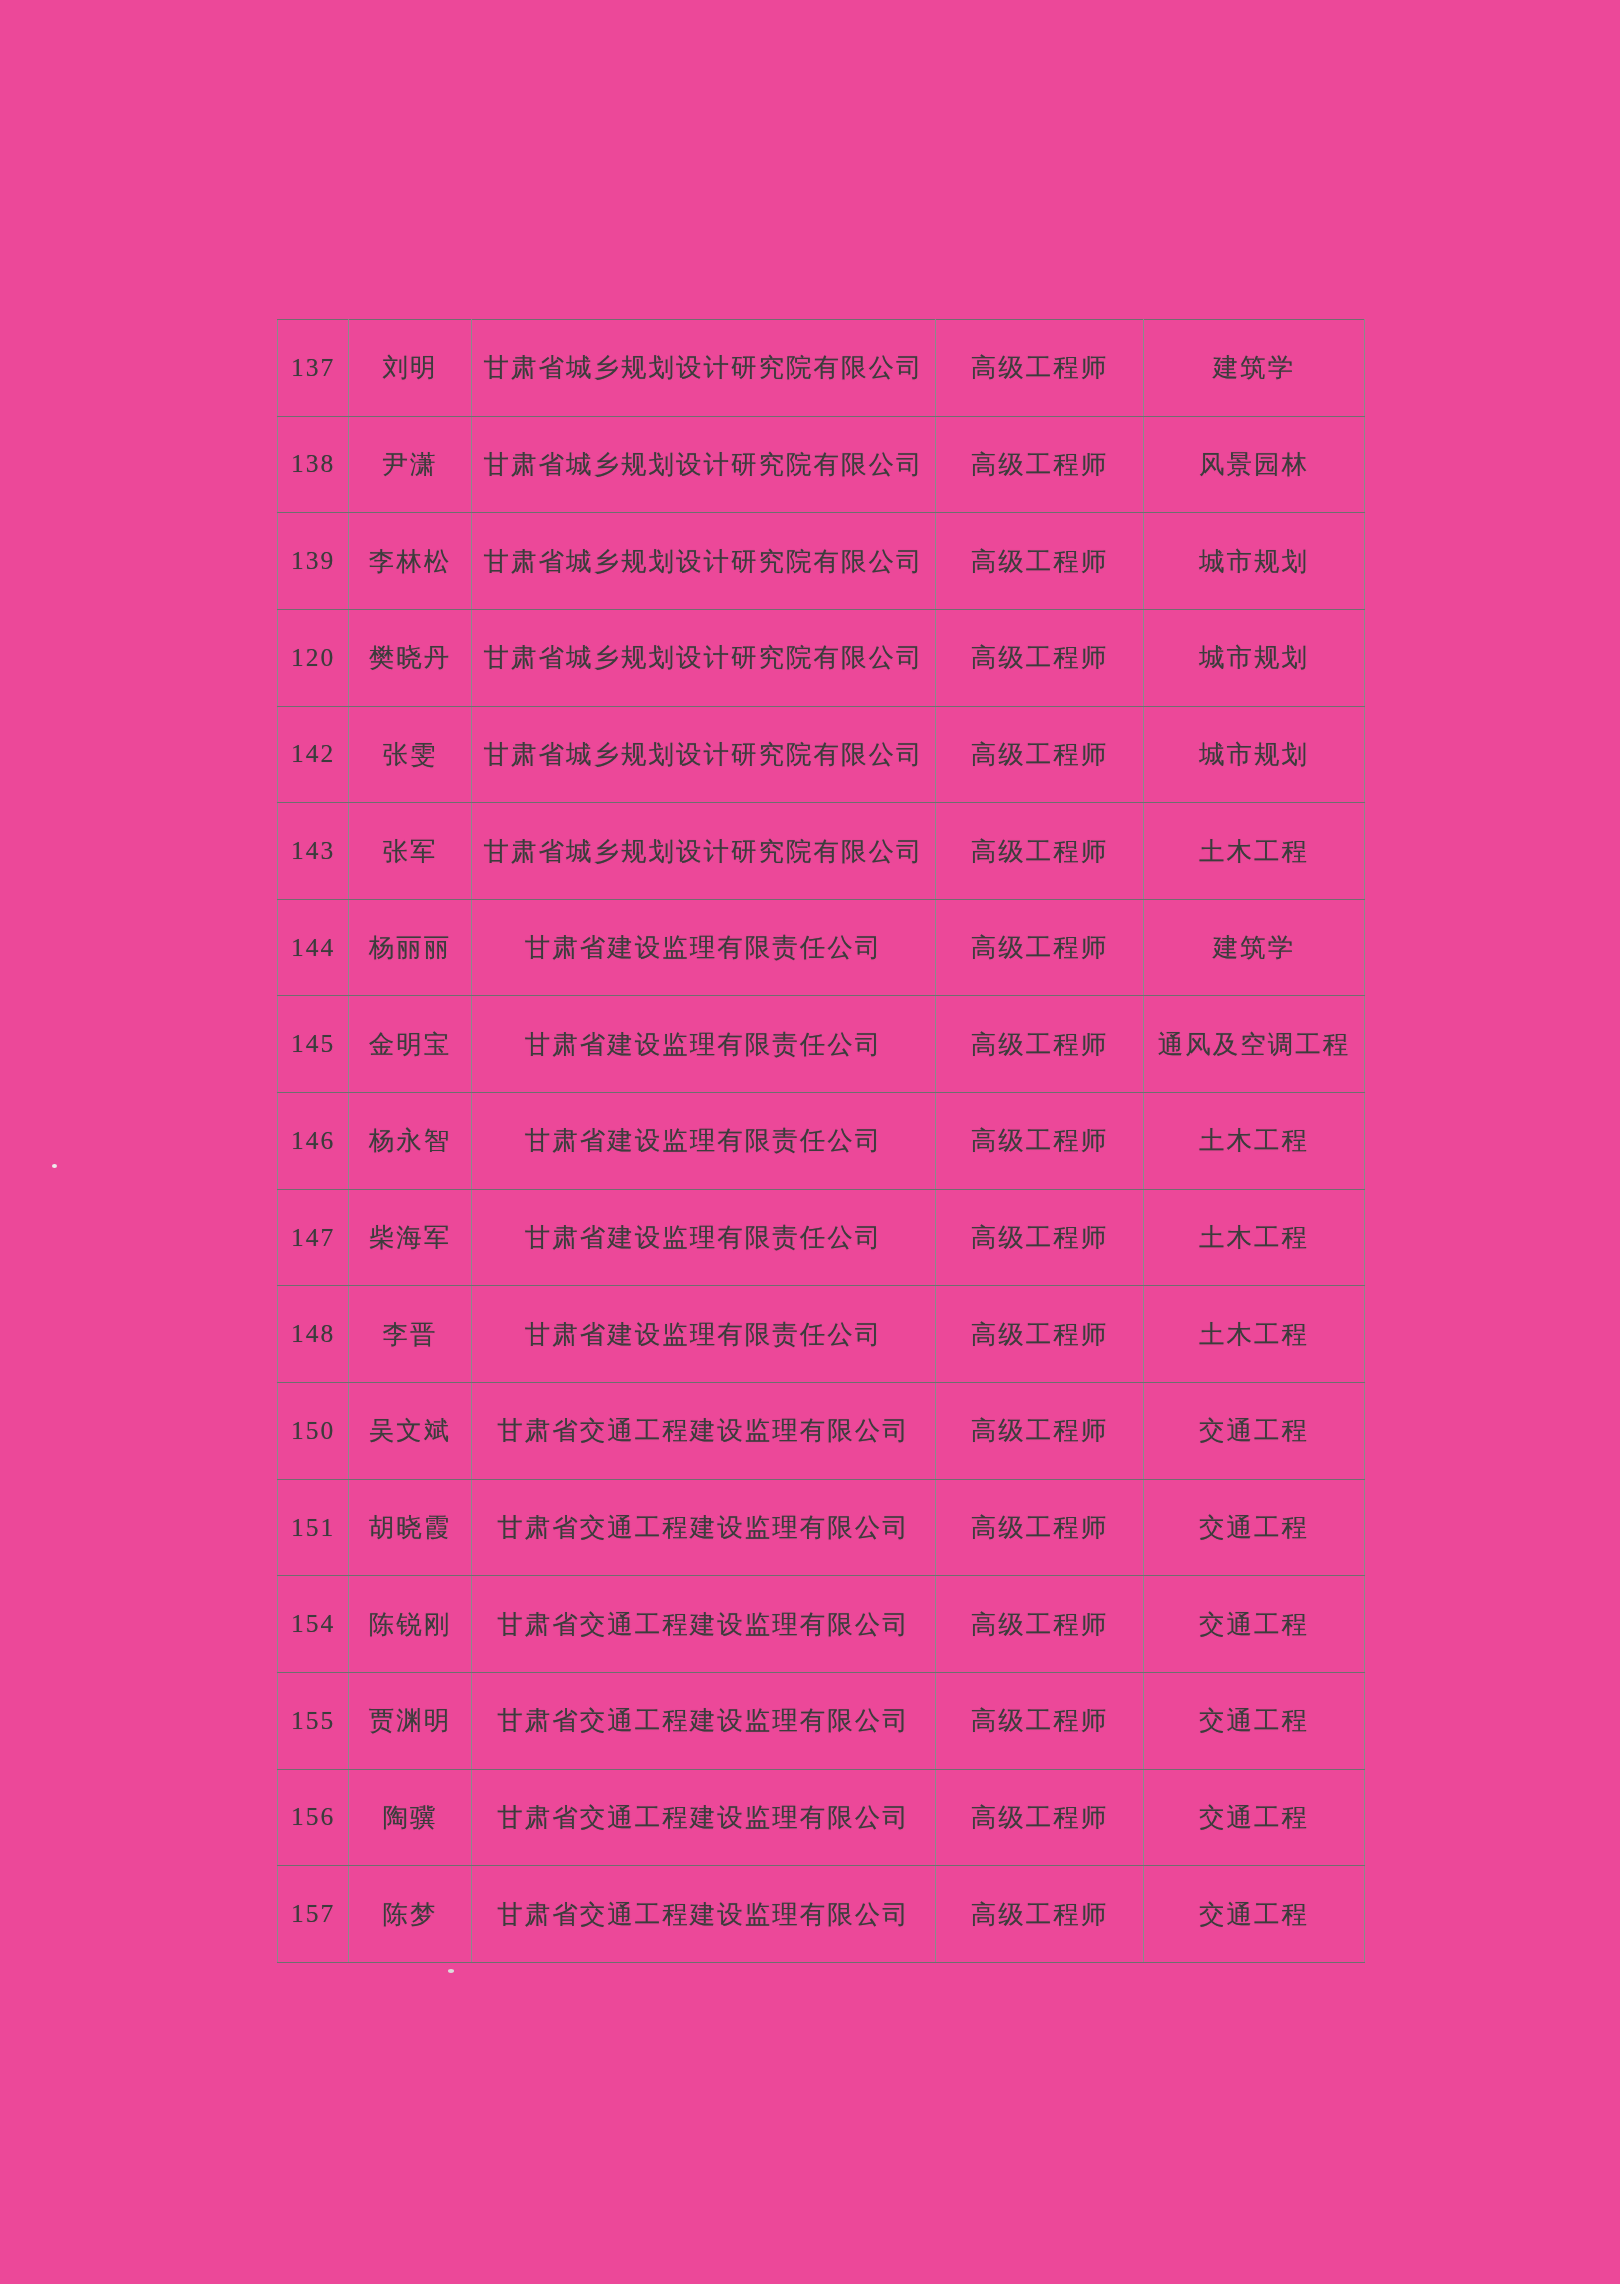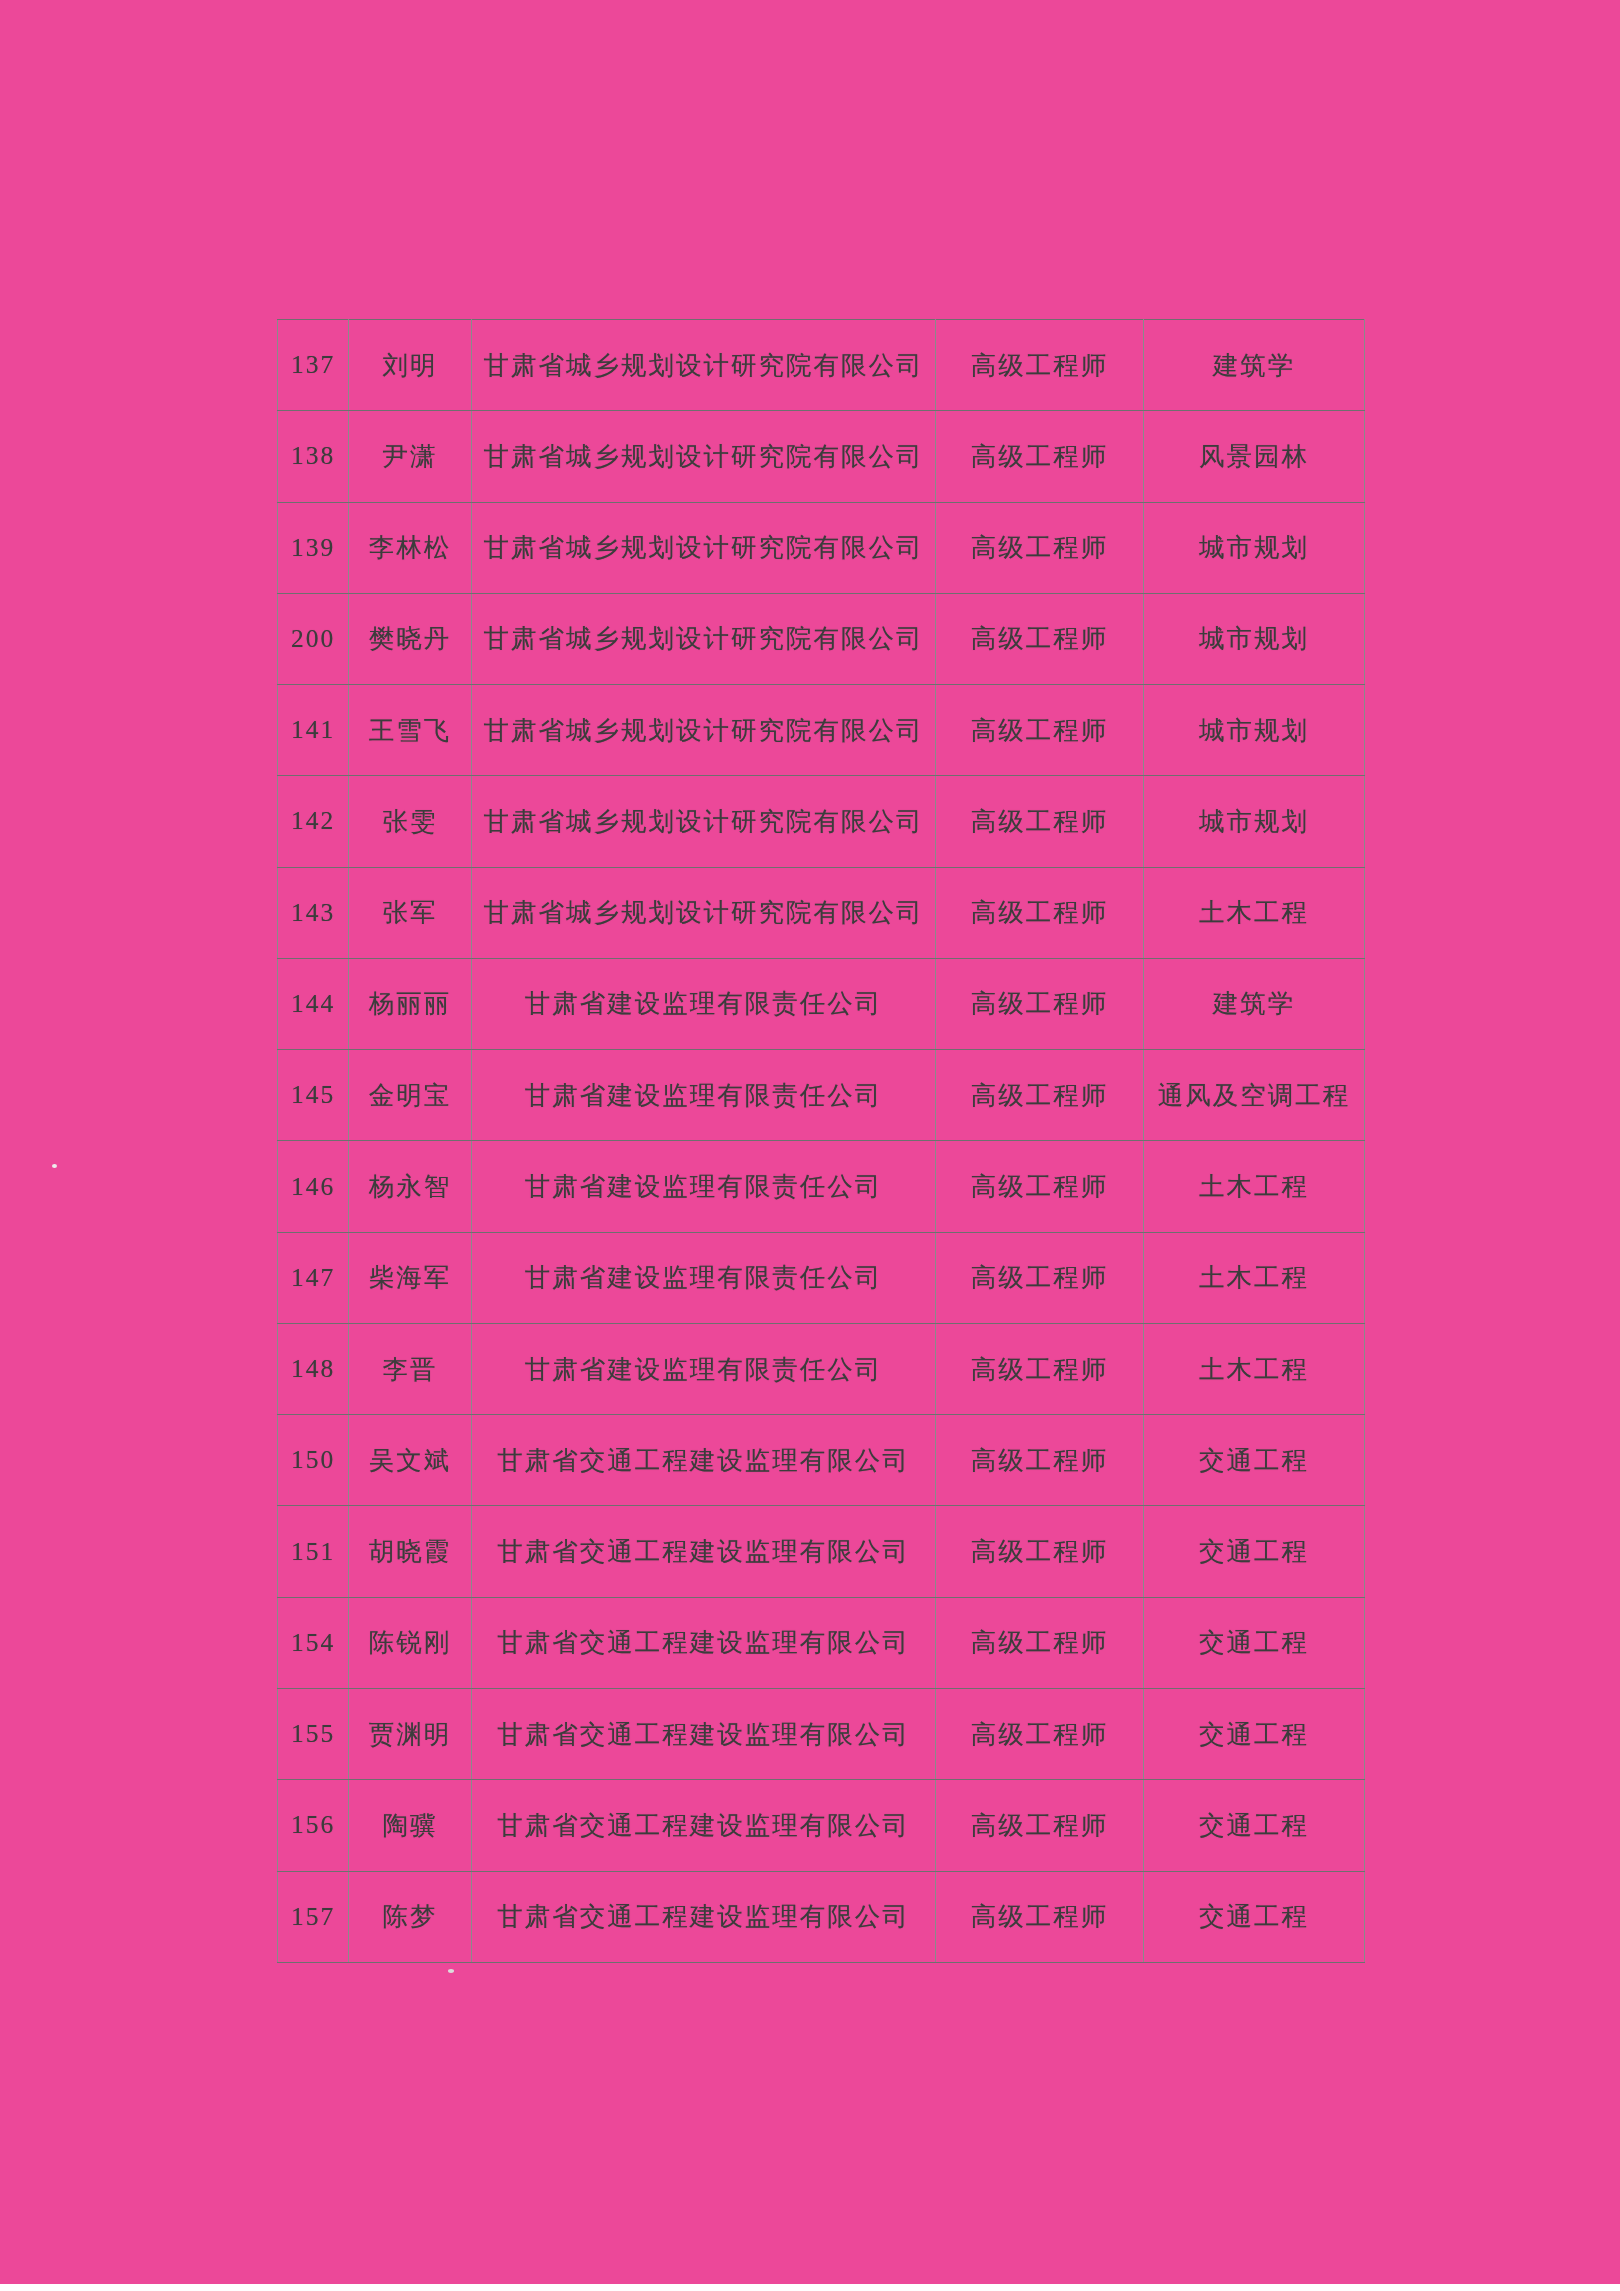--- a/index.html
+++ b/index.html
@@ -99,29 +99,22 @@
       <td class="c-spec">风景园林</td>
     </tr>
         <tr>
       <td class="c-no">139</td>
       <td class="c-name">李林松</td>
       <td class="c-company">甘肃省城乡规划设计研究院有限公司</td>
       <td class="c-title">高级工程师</td>
       <td class="c-spec">城市规划</td>
     </tr>
         <tr>
-      <td class="c-no">200</td>
+      <td class="c-no">120</td>
       <td class="c-name">樊晓丹</td>
-      <td class="c-company">甘肃省城乡规划设计研究院有限公司</td>
-      <td class="c-title">高级工程师</td>
-      <td class="c-spec">城市规划</td>
-    </tr>
-        <tr>
-      <td class="c-no">141</td>
-      <td class="c-name">王雪飞</td>
       <td class="c-company">甘肃省城乡规划设计研究院有限公司</td>
       <td class="c-title">高级工程师</td>
       <td class="c-spec">城市规划</td>
     </tr>
         <tr>
       <td class="c-no">142</td>
       <td class="c-name">张雯</td>
       <td class="c-company">甘肃省城乡规划设计研究院有限公司</td>
       <td class="c-title">高级工程师</td>
       <td class="c-spec">城市规划</td>

